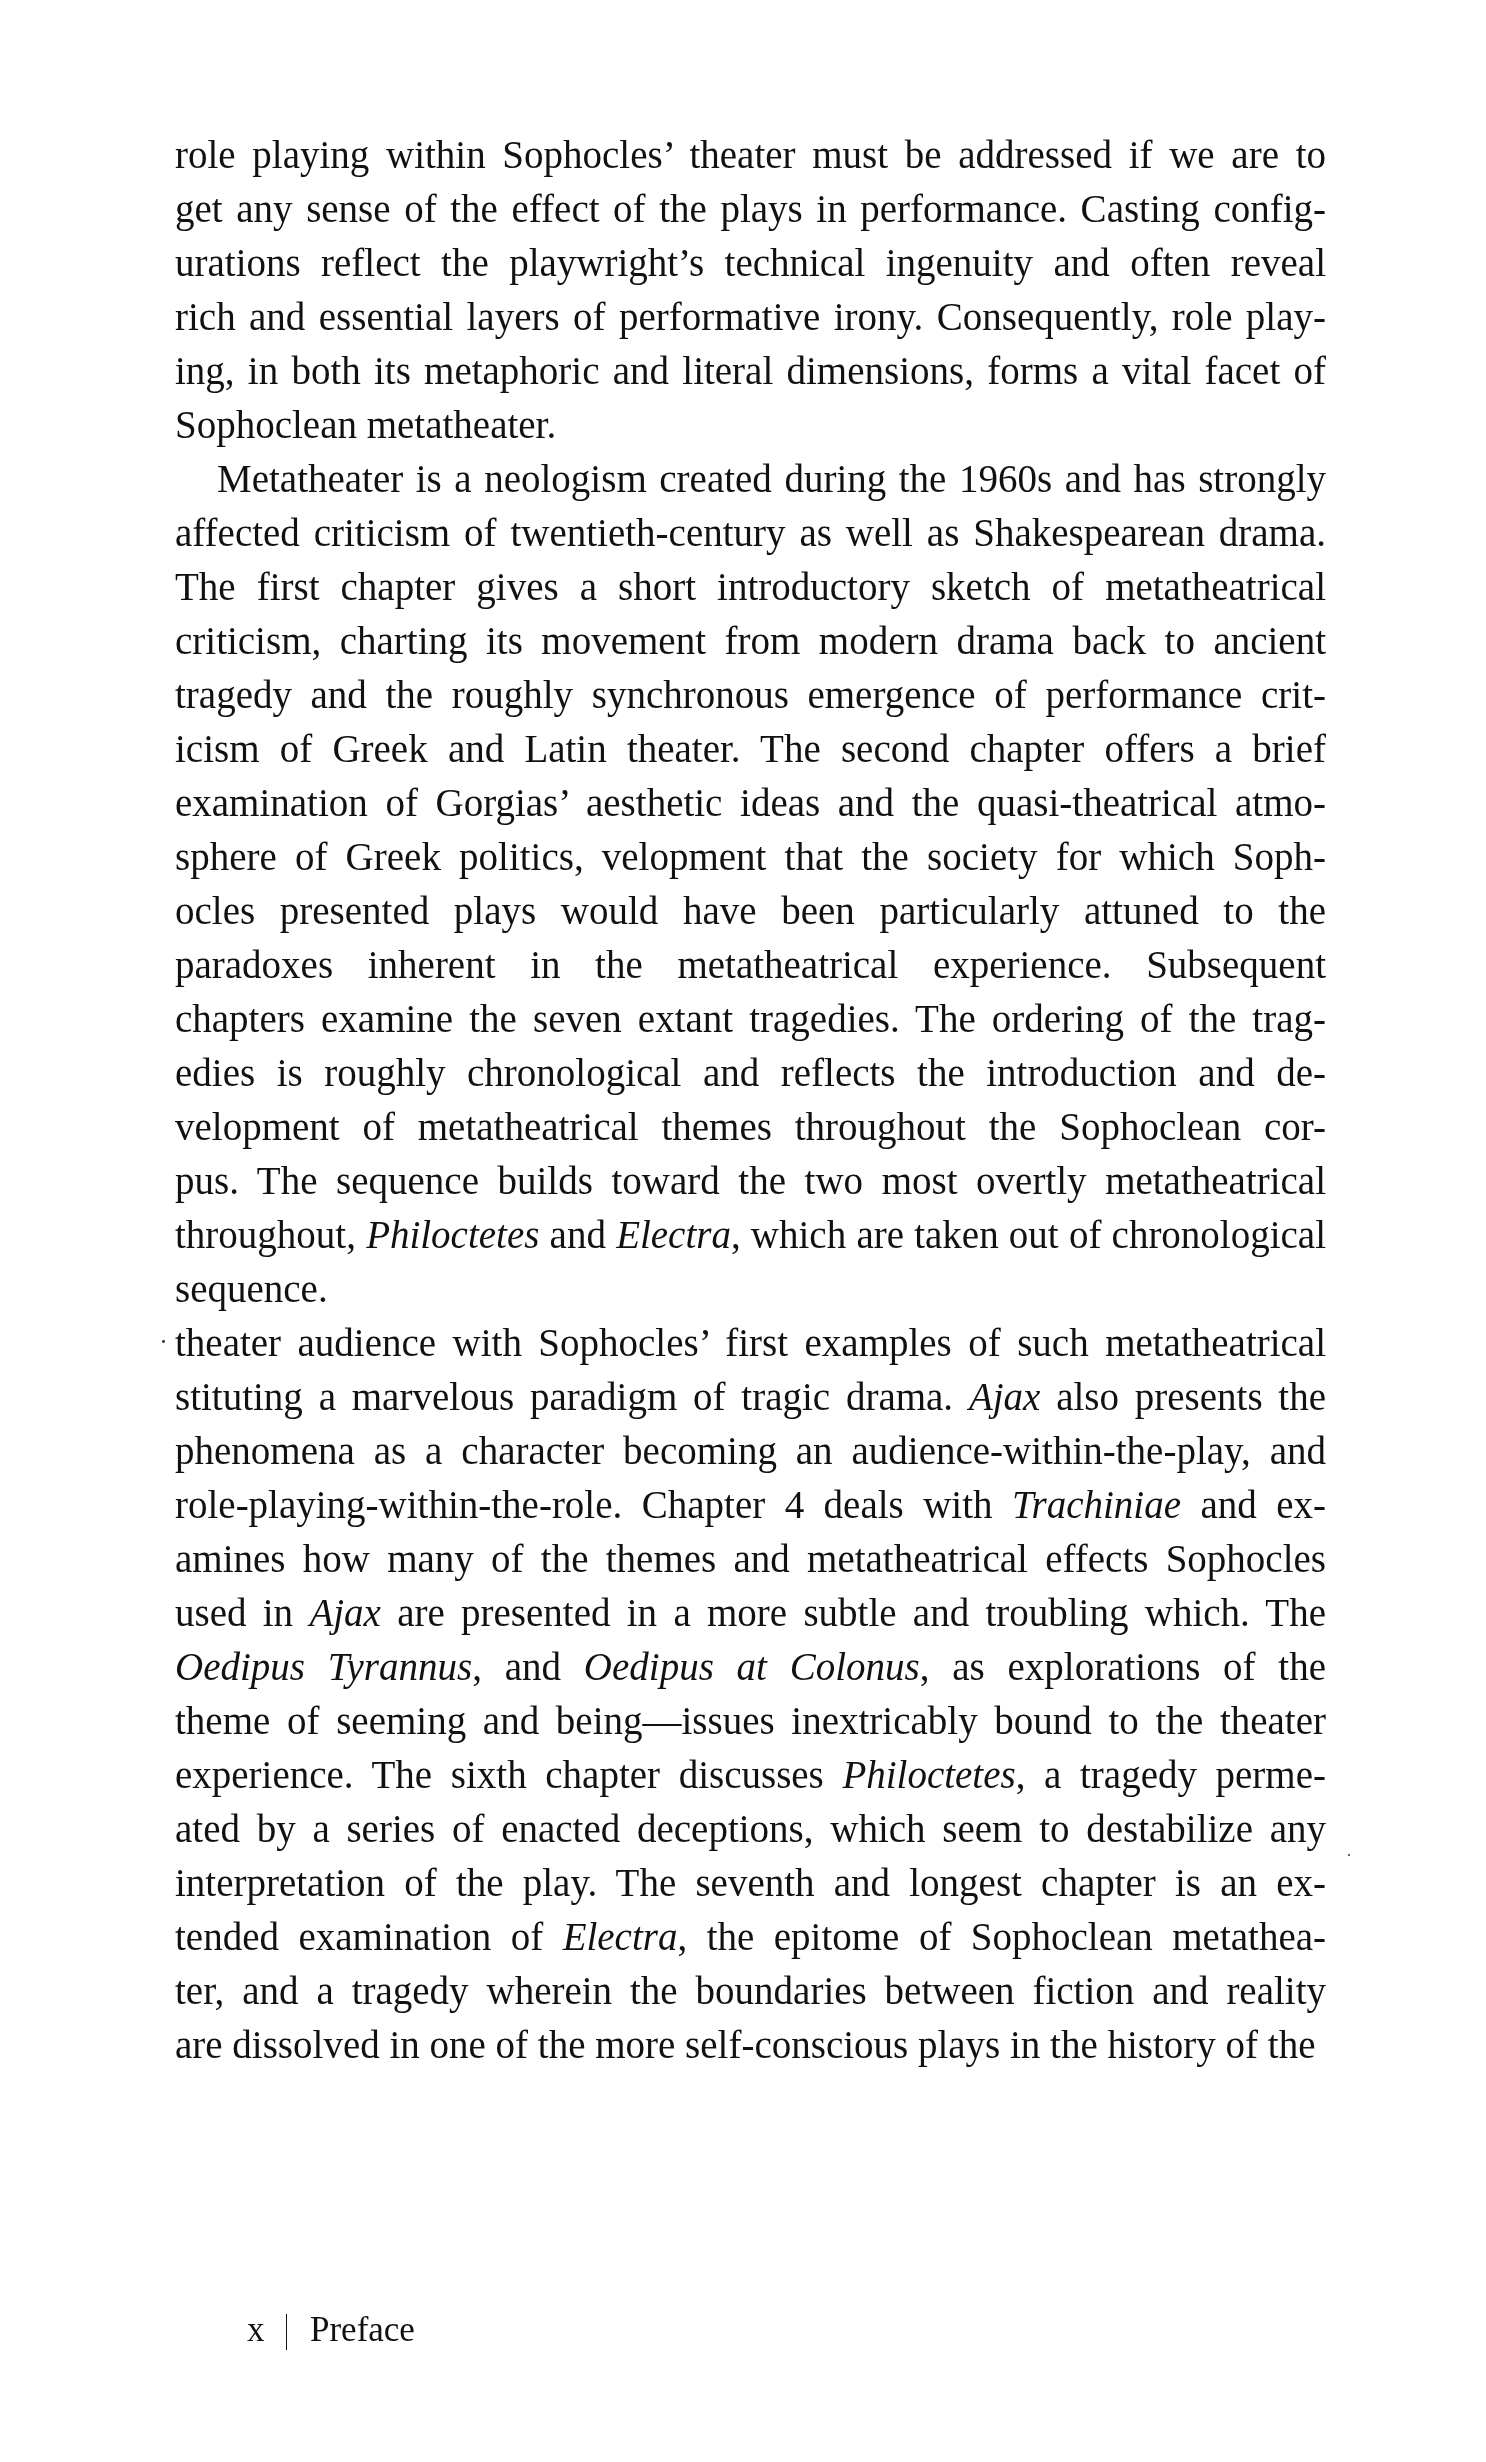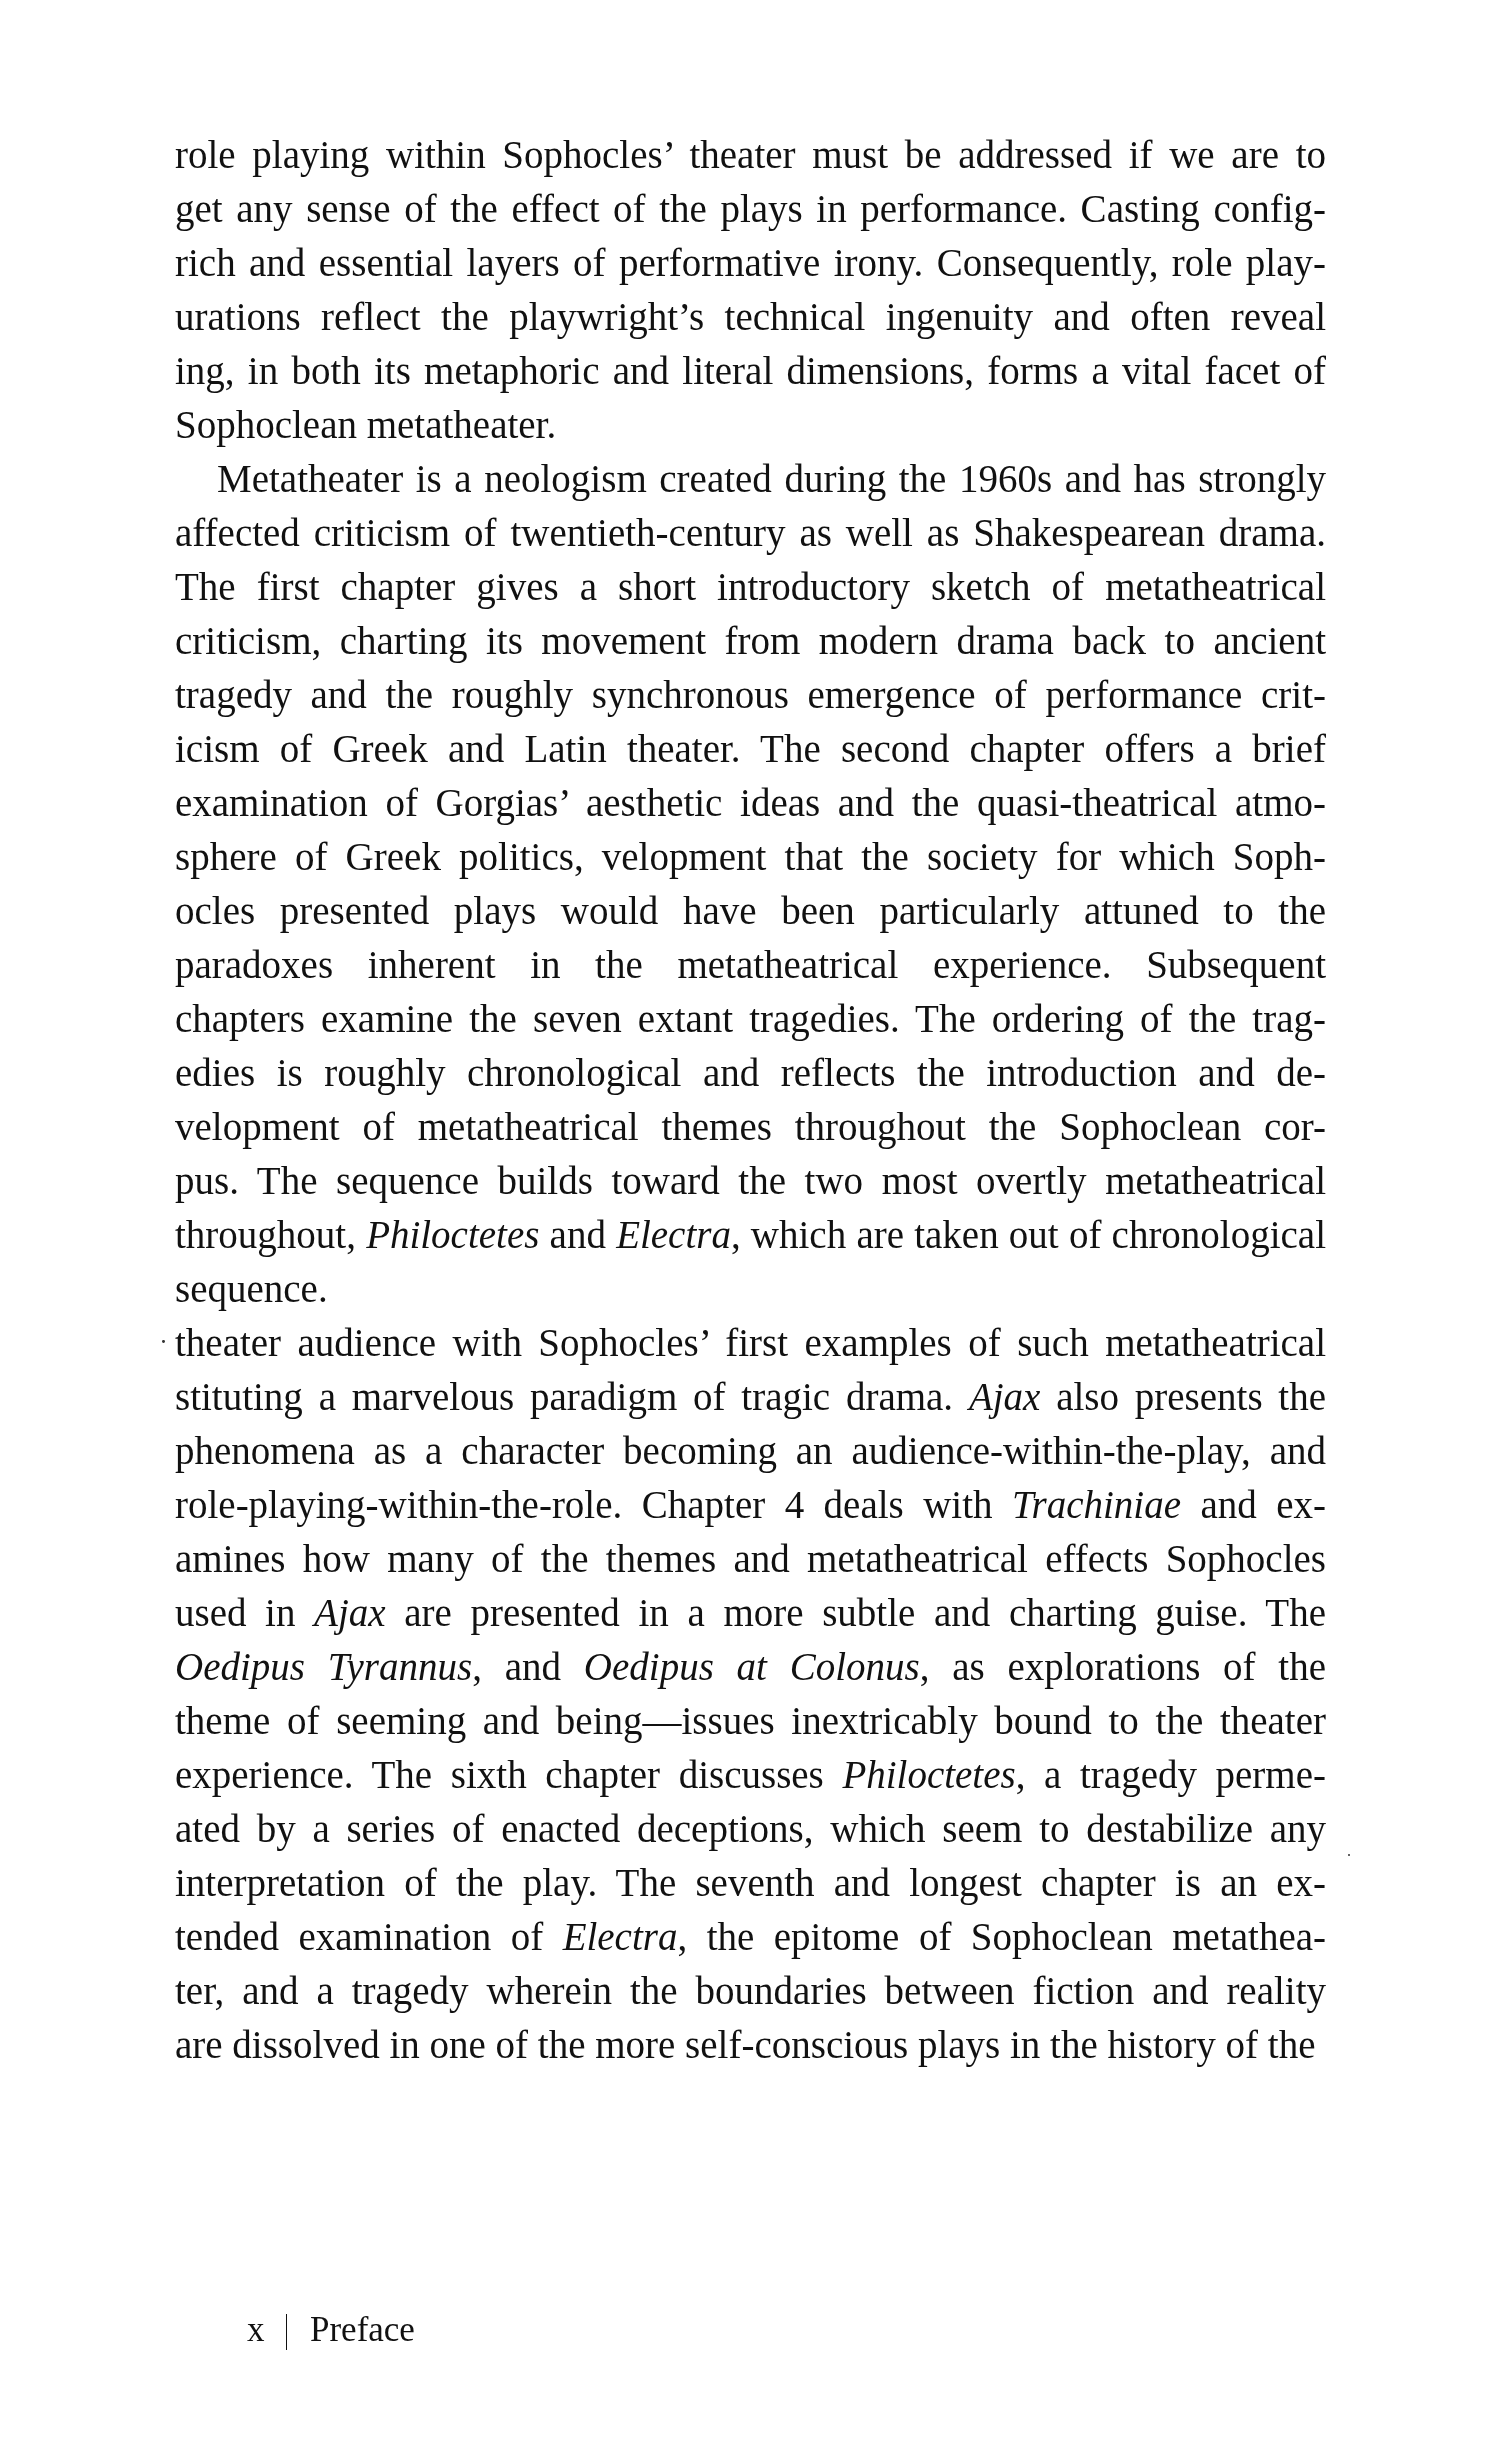--- a/index.html
+++ b/index.html
@@ -79,22 +79,22 @@
   </style>
 </head>
 <body>
 
 <div class="page">
 
   <div class="text-block" id="text-block">
       <div class="para">
         <span class="line"><span>role playing within Sophocles’ theater must be addressed if we are to</span></span>
         <span class="line"><span>get any sense of the effect of the plays in performance. Casting config-</span></span>
+        <span class="line"><span>urations reflect the playwright’s technical ingenuity and often reveal</span></span>
         <span class="line"><span>rich and essential layers of performative irony. Consequently, role play-</span></span>
-        <span class="line"><span>urations reflect the playwright’s technical ingenuity and often reveal</span></span>
         <span class="line"><span>ing, in both its metaphoric and literal dimensions, forms a vital facet of</span></span>
         <span class="line last"><span>Sophoclean metatheater.</span></span>
       </div>
       <div class="para">
         <span class="line" style="padding-left: 42px;"><span>Metatheater is a neologism created during the 1960s and has strongly</span></span>
         <span class="line"><span>affected criticism of twentieth-century as well as Shakespearean drama.</span></span>
         <span class="line"><span>The first chapter gives a short introductory sketch of metatheatrical</span></span>
         <span class="line"><span>criticism, charting its movement from modern drama back to ancient</span></span>
         <span class="line"><span>tragedy and the roughly synchronous emergence of performance crit-</span></span>
         <span class="line"><span>icism of Greek and Latin theater. The second chapter offers a brief</span></span>
@@ -108,21 +108,21 @@
         <span class="line"><span>pus. The sequence builds toward the two most overtly metatheatrical</span></span>
         <span class="line"><span>throughout, </span><em>Philoctetes</em><span> and </span><em>Electra</em><span>, which are taken out of chronological</span></span>
         <span class="line last"><span>sequence.</span></span>
       </div>
       <div class="para">
         <span class="line"><span>theater audience with Sophocles’ first examples of such metatheatrical</span></span>
         <span class="line"><span>stituting a marvelous paradigm of tragic drama. </span><em>Ajax</em><span> also presents the</span></span>
         <span class="line"><span>phenomena as a character becoming an audience-within-the-play, and</span></span>
         <span class="line"><span>role-playing-within-the-role. Chapter 4 deals with </span><em>Trachiniae</em><span> and ex-</span></span>
         <span class="line"><span>amines how many of the themes and metatheatrical effects Sophocles</span></span>
-        <span class="line"><span>used in </span><em>Ajax</em><span> are presented in a more subtle and charting guise. The</span></span>
+        <span class="line"><span>used in </span><em>Ajax</em><span> are presented in a more subtle and troubling which. The</span></span>
         <span class="line"><em>Oedipus Tyrannus</em><span>, and </span><em>Oedipus at Colonus</em><span>, as explorations of the</span></span>
         <span class="line"><span>theme of seeming and being—issues inextricably bound to the theater</span></span>
         <span class="line"><span>experience. The sixth chapter discusses </span><em>Philoctetes</em><span>, a tragedy perme-</span></span>
         <span class="line"><span>ated by a series of enacted deceptions, which seem to destabilize any</span></span>
         <span class="line"><span>interpretation of the play. The seventh and longest chapter is an ex-</span></span>
         <span class="line"><span>tended examination of </span><em>Electra</em><span>, the epitome of Sophoclean metathea-</span></span>
         <span class="line"><span>ter, and a tragedy wherein the boundaries between fiction and reality</span></span>
         <span class="line last"><span>are dissolved in one of the more self-conscious plays in the history of the</span></span>
       </div>
     </div>

